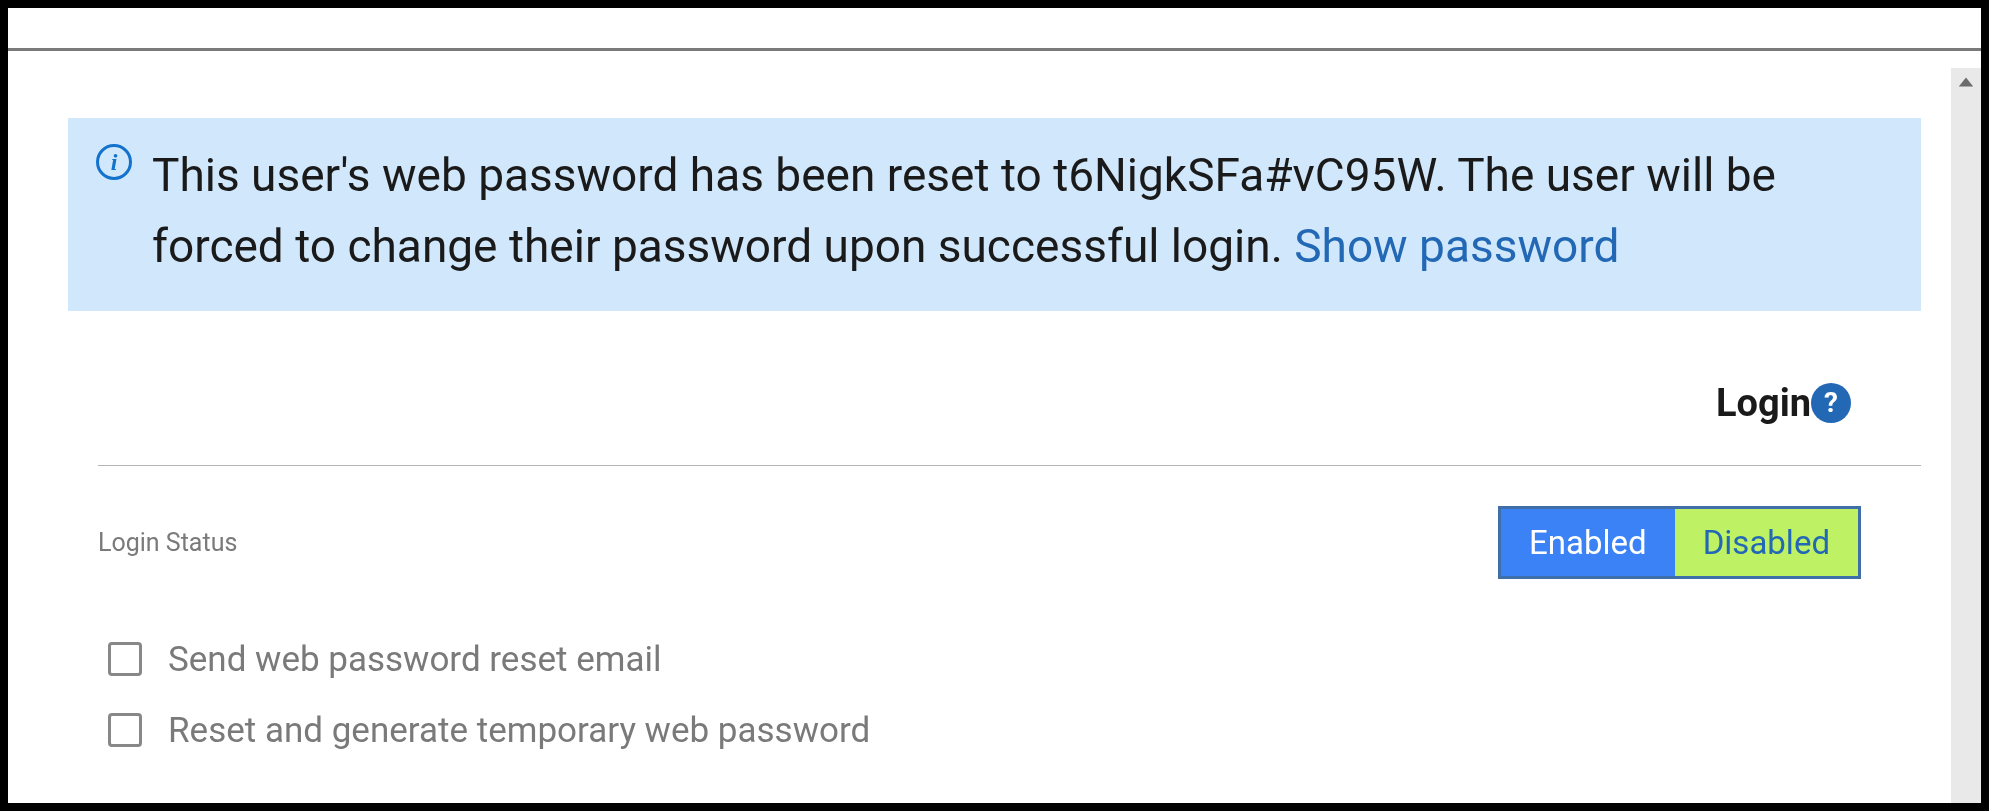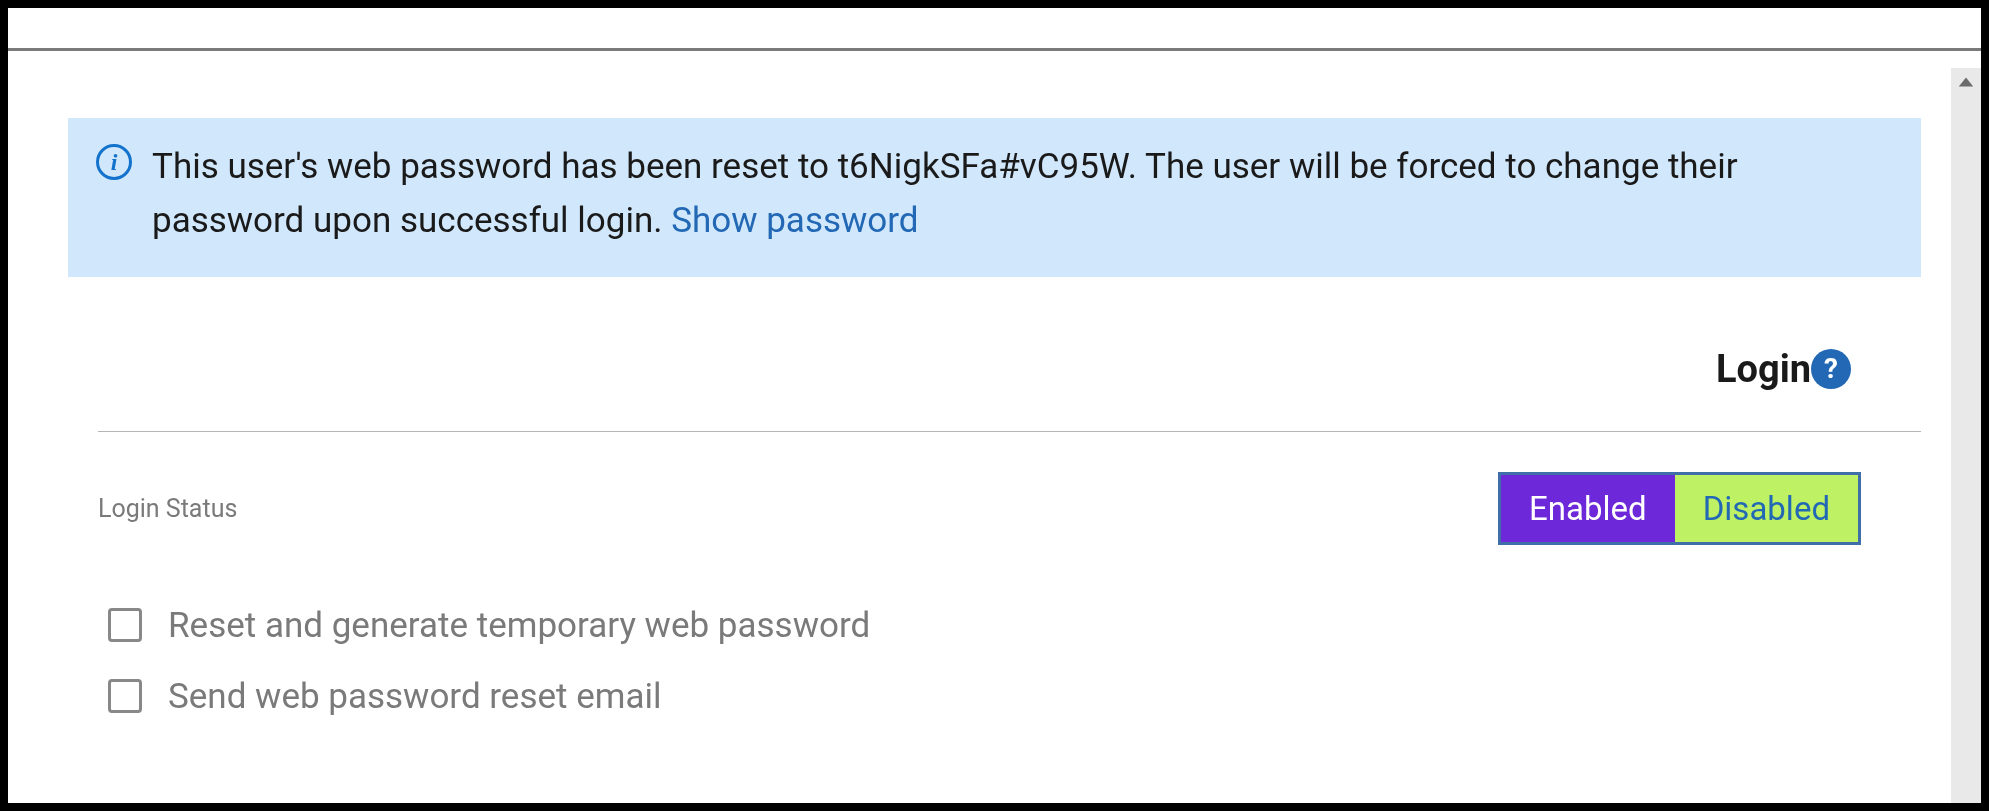--- a/index.html
+++ b/index.html
@@ -77,21 +77,21 @@
       align-items: center;
       justify-content: center;
       color: #1373cc;
       font-family: Georgia, serif;
       font-weight: bold;
       font-size: 24px;
       font-style: italic;
       line-height: 1;
     }
     .info-text {
-      font-size: 35px;
+      font-size: 46px;
       color: #1a1a1a;
       line-height: 1.55;
     }
     .info-text .link {
       color: #2268b5;
       cursor: pointer;
     }
     .section-header {
       display: flex;
       align-items: center;
@@ -138,21 +138,21 @@
       display: flex;
       border: 3px solid #3f6ea8;
       margin-right: 60px;
     }
     .toggle-btn {
       padding: 14px 28px;
       font-size: 33px;
       cursor: pointer;
     }
     .toggle-btn.active {
-      background: #6d28d9;
+      background: #3b82f6;
       color: #fff;
     }
     .toggle-btn.inactive {
       background: #bef264;
       color: #2268b5;
     }
     .checkbox-row {
       display: flex;
       align-items: center;
       gap: 26px;
@@ -204,26 +204,26 @@
       <div class="status-row">
         <div class="status-label">Login Status</div>
         <div class="toggle-group">
           <div class="toggle-btn active">Enabled</div>
           <div class="toggle-btn inactive">Disabled</div>
         </div>
       </div>
 
       <div class="checkbox-row">
         <div class="checkbox"></div>
-        <div class="checkbox-label">Reset and generate temporary web password</div>
+        <div class="checkbox-label">Send web password reset email</div>
       </div>
 
       <div class="checkbox-row">
         <div class="checkbox"></div>
-        <div class="checkbox-label">Send web password reset email</div>
+        <div class="checkbox-label">Reset and generate temporary web password</div>
       </div>
 
     </div>
 
     <div class="scrollbar-track">
       <div class="scroll-arrow">
         <svg viewBox="0 0 10 10">
             <path d="M1 7 L5 2 L9 7 Z" fill="#6b6b6b"></path>
           </svg>
       </div>

